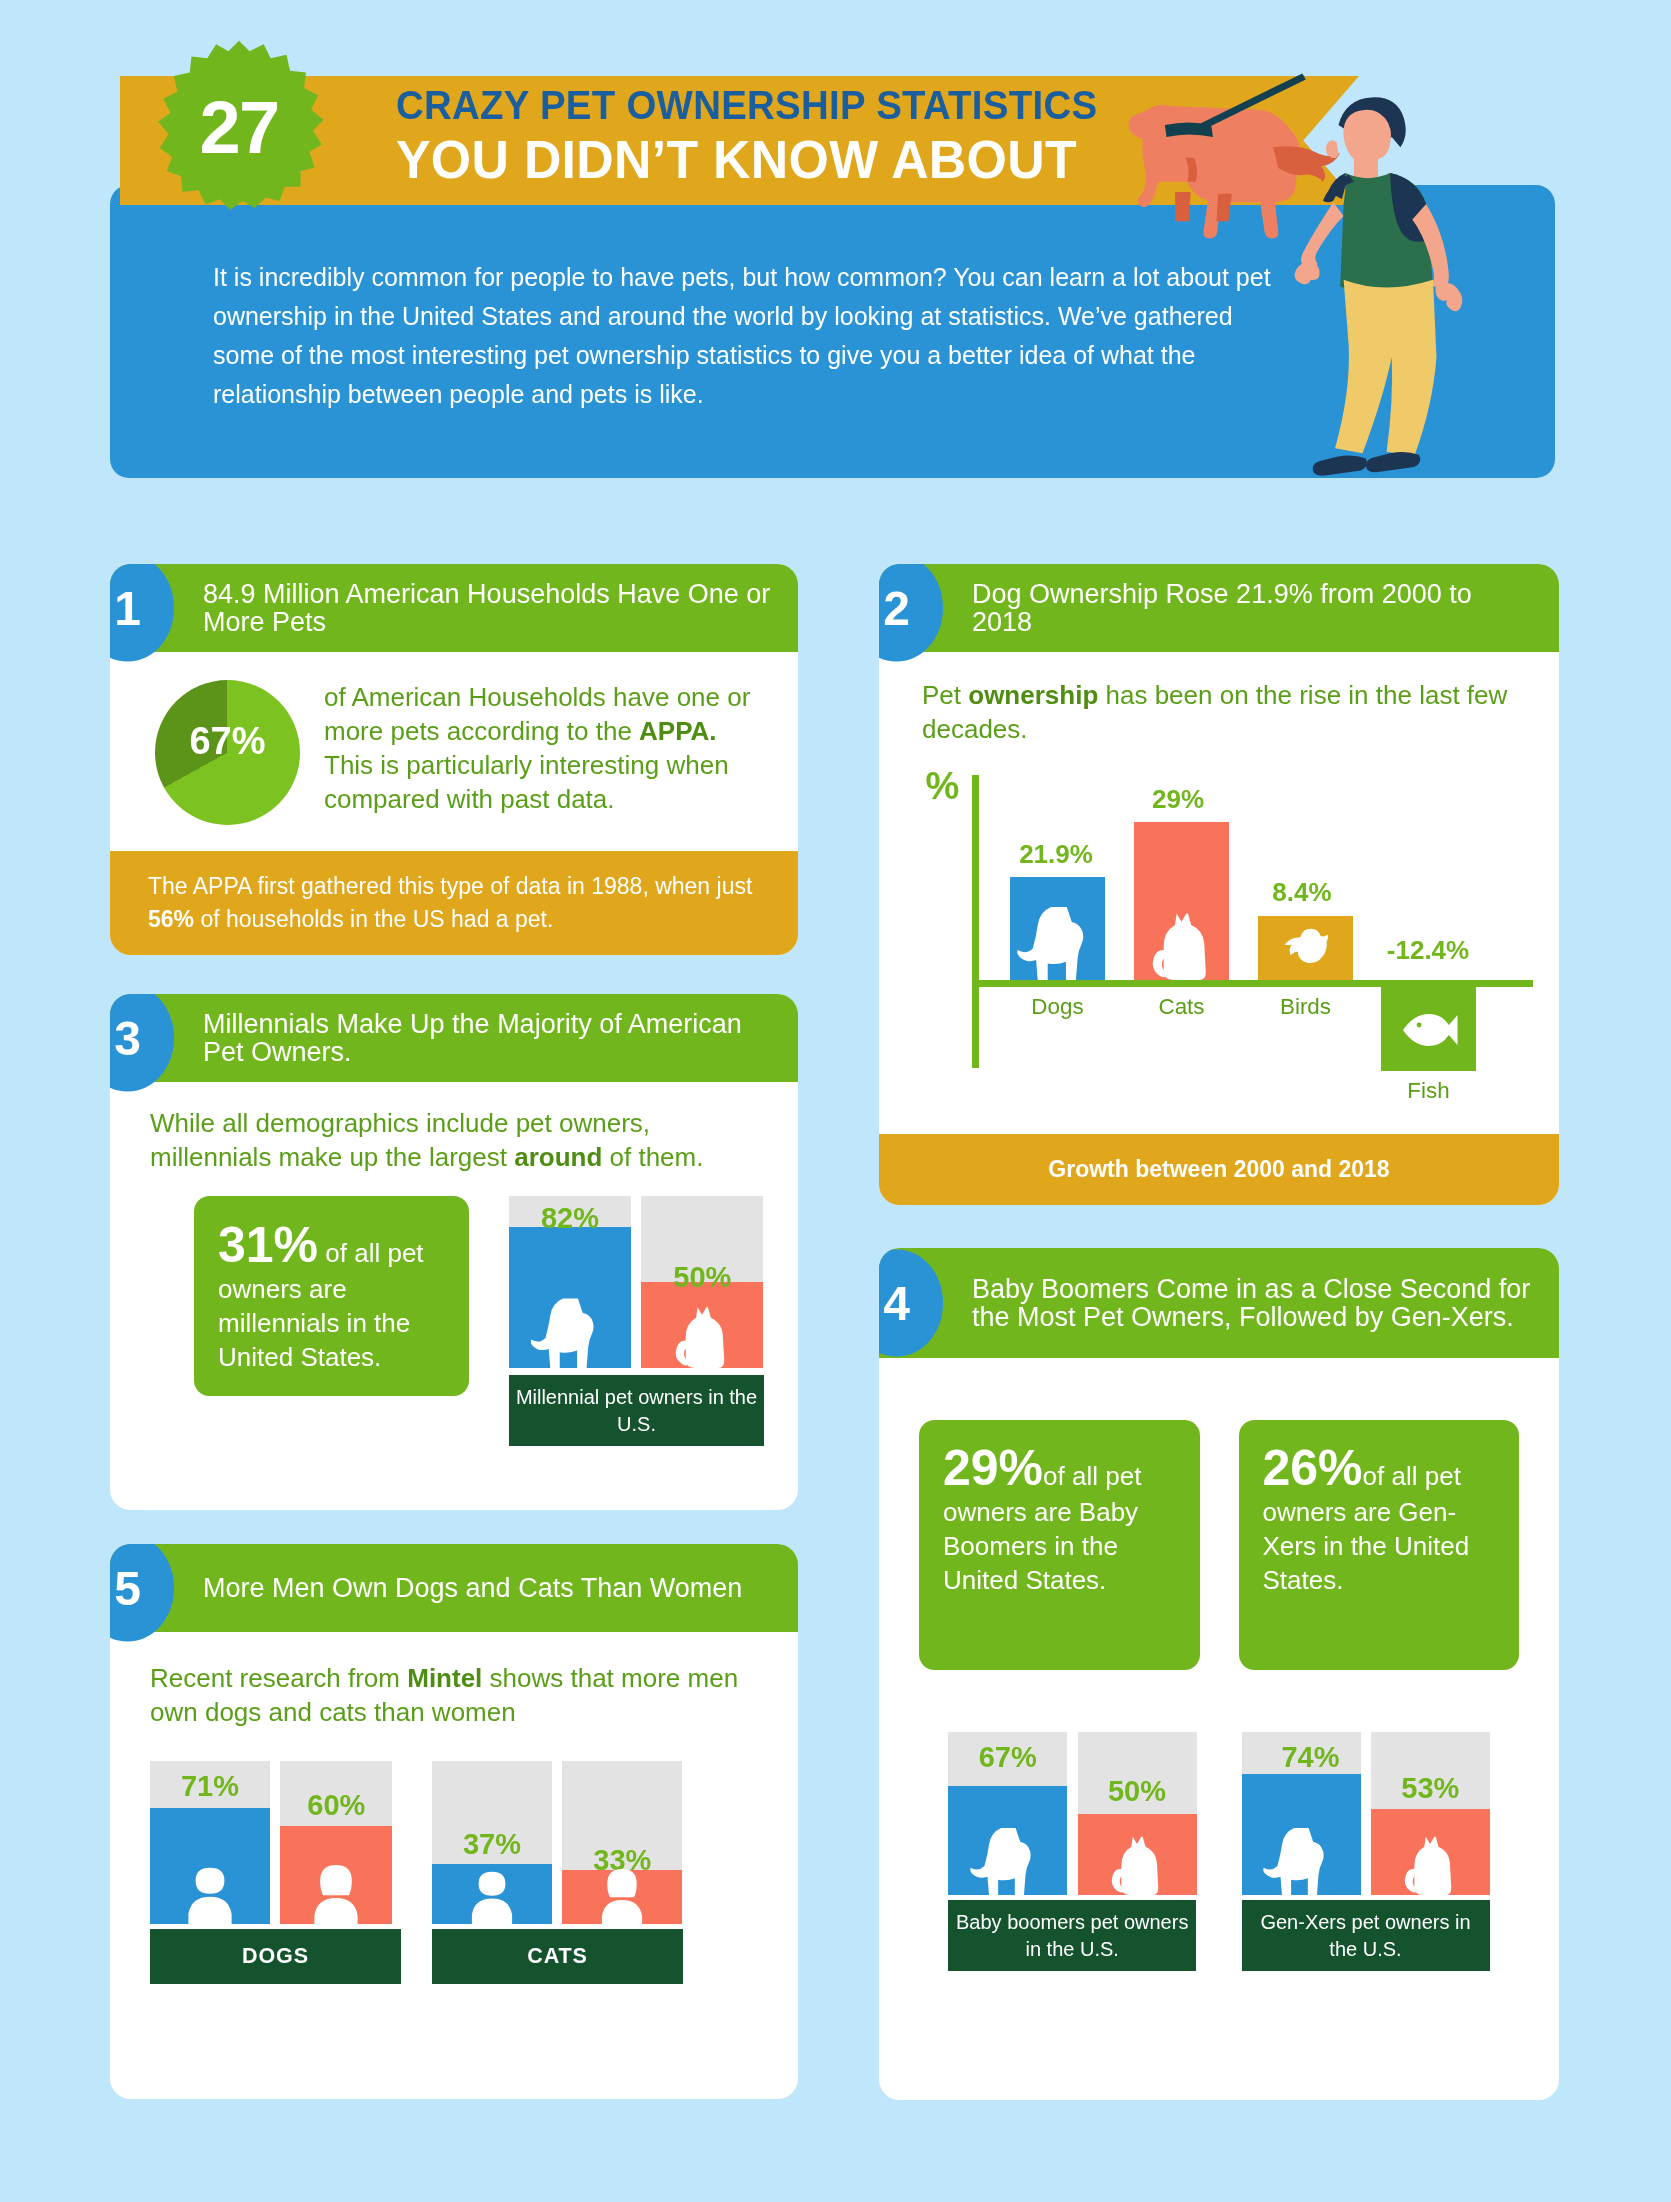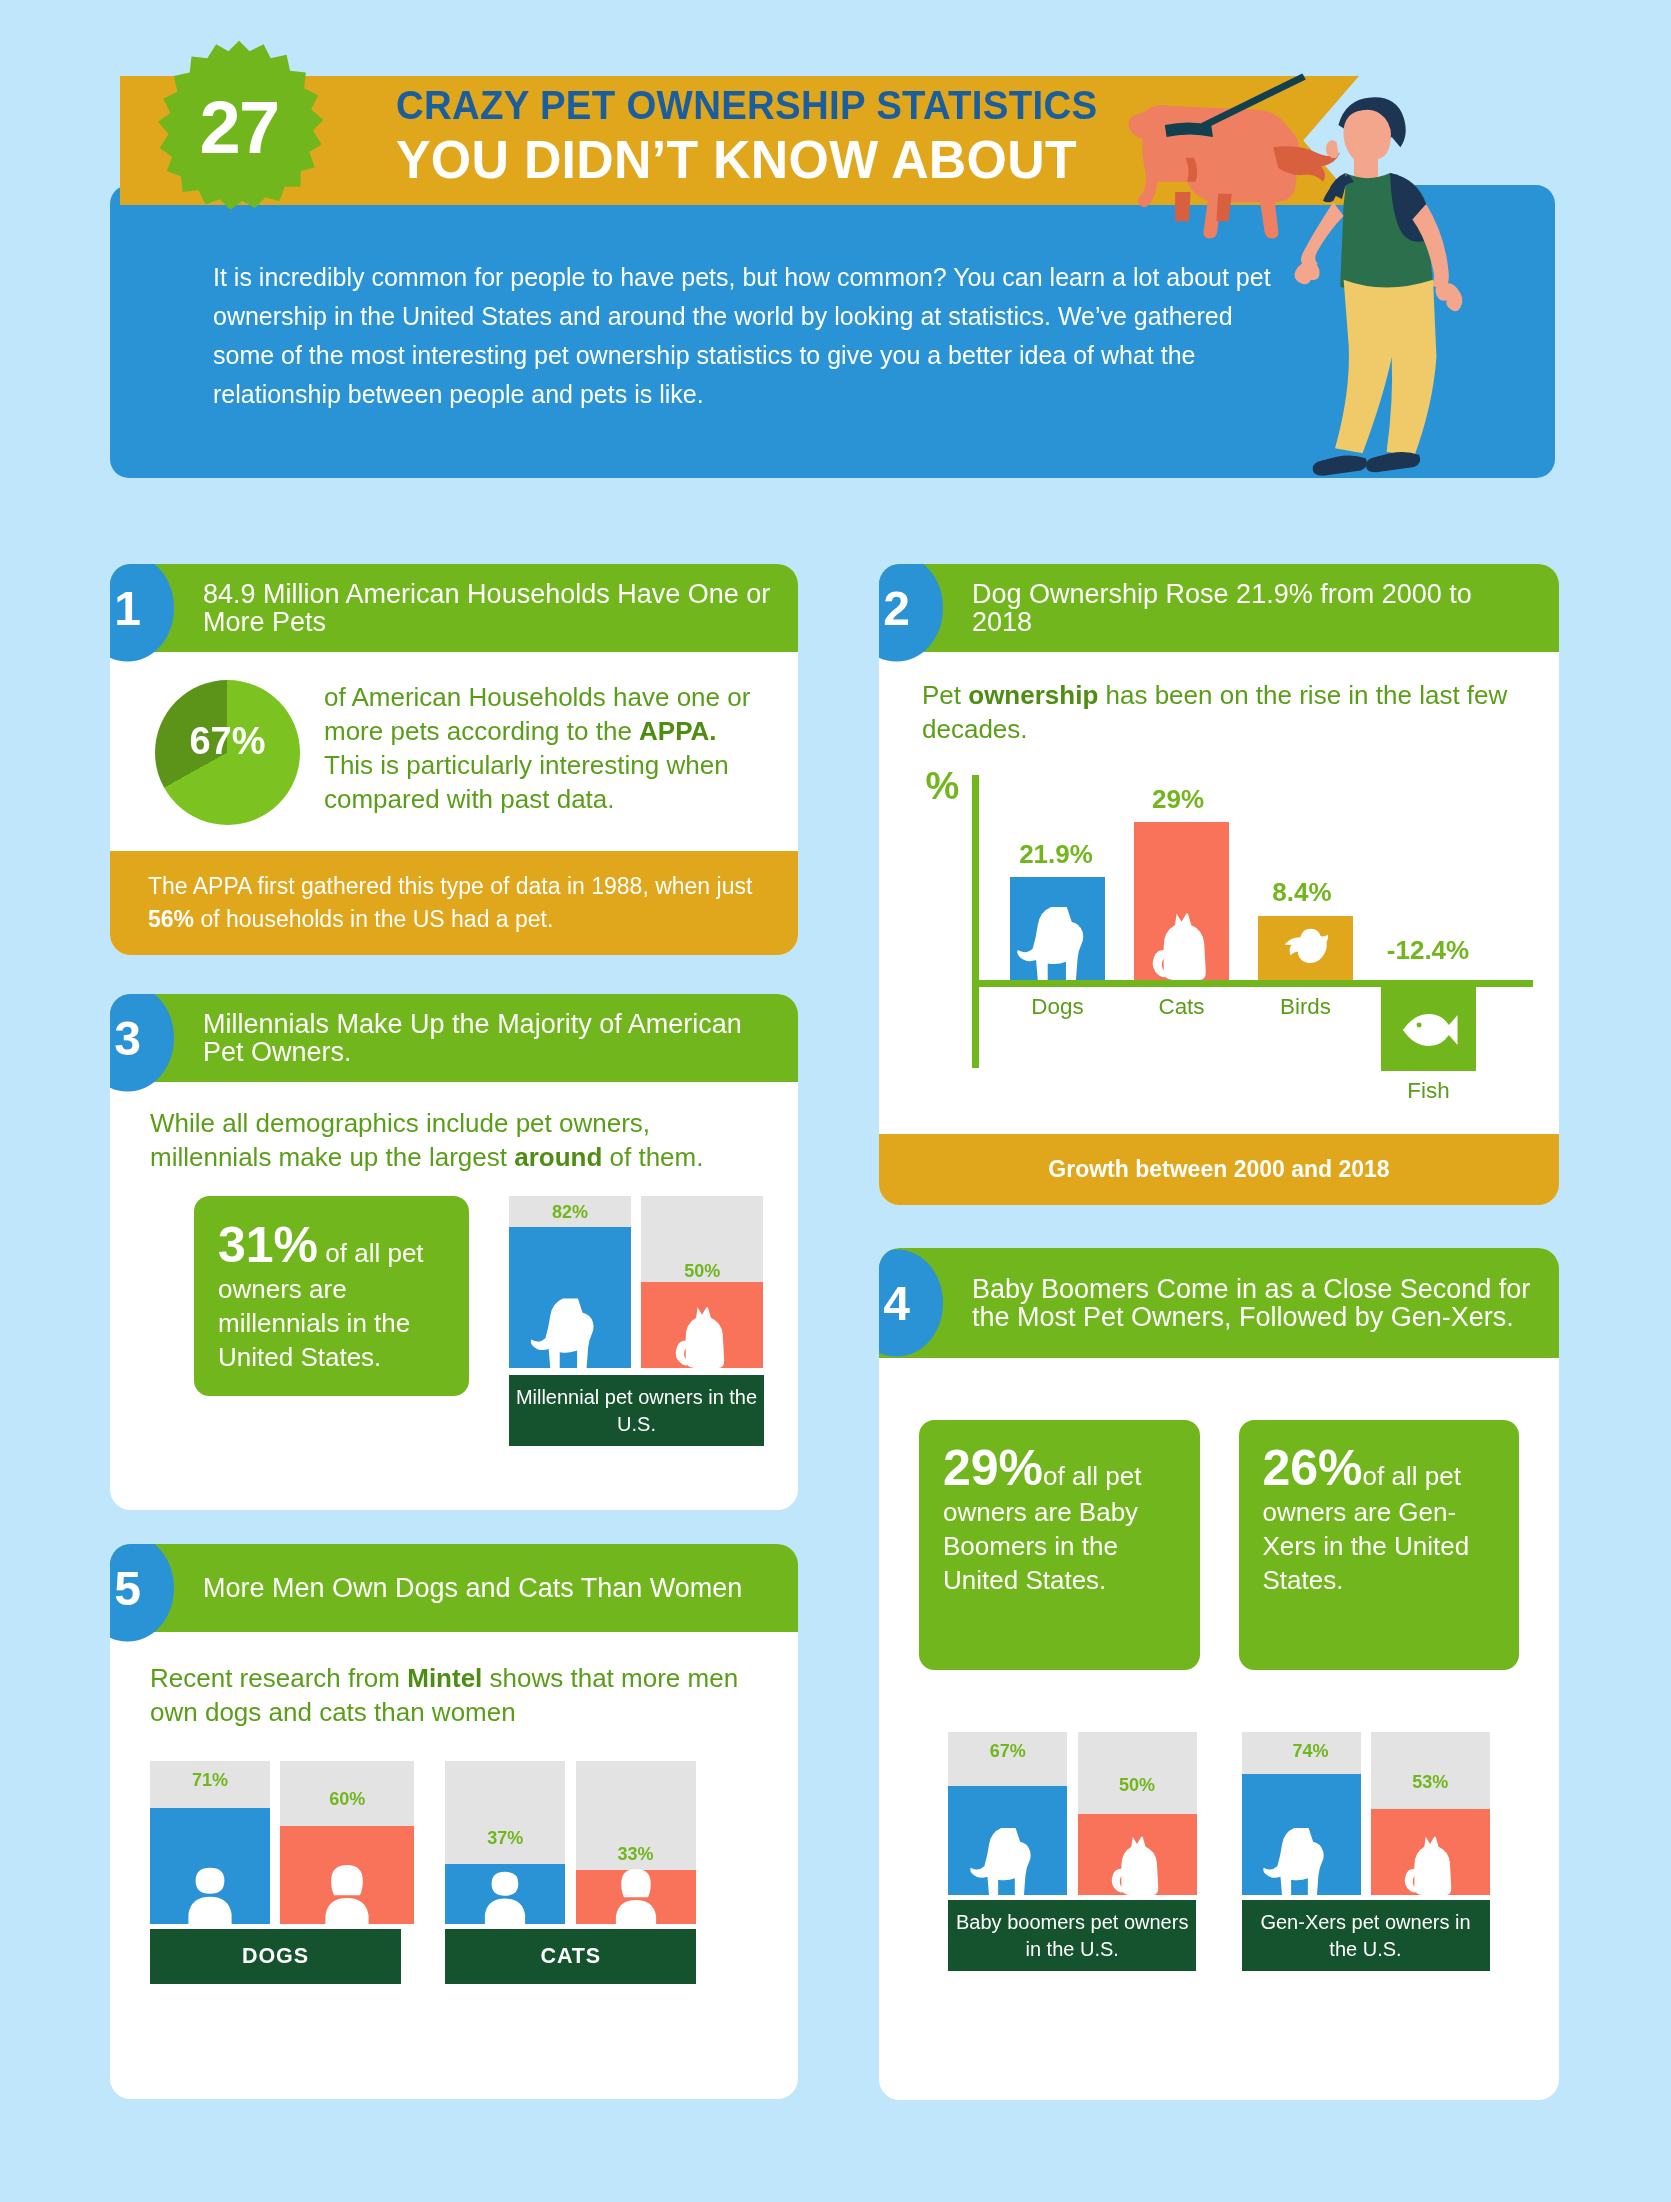--- a/index.html
+++ b/index.html
@@ -85,21 +85,21 @@
     position:absolute; left:0; right:0; top:40px; text-align:center;
     color:#ffffff; font-size:38px; font-weight:bold;
   }
 
   
   .minibar-group { display:flex; align-items:flex-end; gap:10.3px; }
   .minibar { position:relative; background:#e3e3e3; }
   .minibar .fill { position:absolute; left:0; right:0; bottom:0; }
   .minibar .pct {
     position:absolute; left:0; right:0; text-align:center;
-    color:#72b61e; font-size:18px; font-weight:bold;
+    color:#72b61e; font-size:29px; font-weight:bold;
   }
   .minibar .ico {
     position:absolute; left:50%; transform:translateX(-50%); bottom:0;
   }
   .band-gold {
     background:#14532d; color:#fff; text-align:center; font-size:20px;
     line-height:27px; padding:8.6px 5.2px;
   }
   .band-gold.caps { font-weight:bold; letter-spacing:0.9px; font-size:21.5px; padding:13.8px 5.2px; }
 
@@ -347,21 +347,21 @@
 
       <div>
         <div class="minibar-group" style="height:163px;">
           <div class="minibar" style="width:120px; height:163px;">
             <div class="fill" style="height:71%; background:#2a93d5;"></div>
             <div class="pct" style="top:8.6px;">71%</div>
             <svg class="ico" viewBox="0 0 100 100" width="72" height="72">
               <path fill="#fff" d="M50 22 q20 0 20 18 q0 18 -20 18 q-20 0 -20 -18 q0 -18 20 -18 z M50 62 q26 0 30 24 l0 14 l-60 0 l0 -14 q4 -24 30 -24 z"></path>
             </svg>
           </div>
-          <div class="minibar" style="width:134px; height:163px;">
+          <div class="minibar" style="width:112px; height:163px;">
             <div class="fill" style="height:60%; background:#f8735a;"></div>
             <div class="pct" style="top:27.5px;">60%</div>
             <svg class="ico" viewBox="0 0 100 100" width="72" height="72">
               <path fill="#fff" d="M50 18 q22 0 22 22 q0 12 -4 20 l-36 0 q-4 -8 -4 -20 q0 -22 22 -22 z M50 64 q26 0 30 24 l0 12 l-60 0 l0 -12 q4 -24 30 -24 z"></path>
             </svg>
           </div>
         </div>
         <div class="band-gold caps" style="width:251px; margin-top:5.2px;">DOGS</div>
       </div>
 

